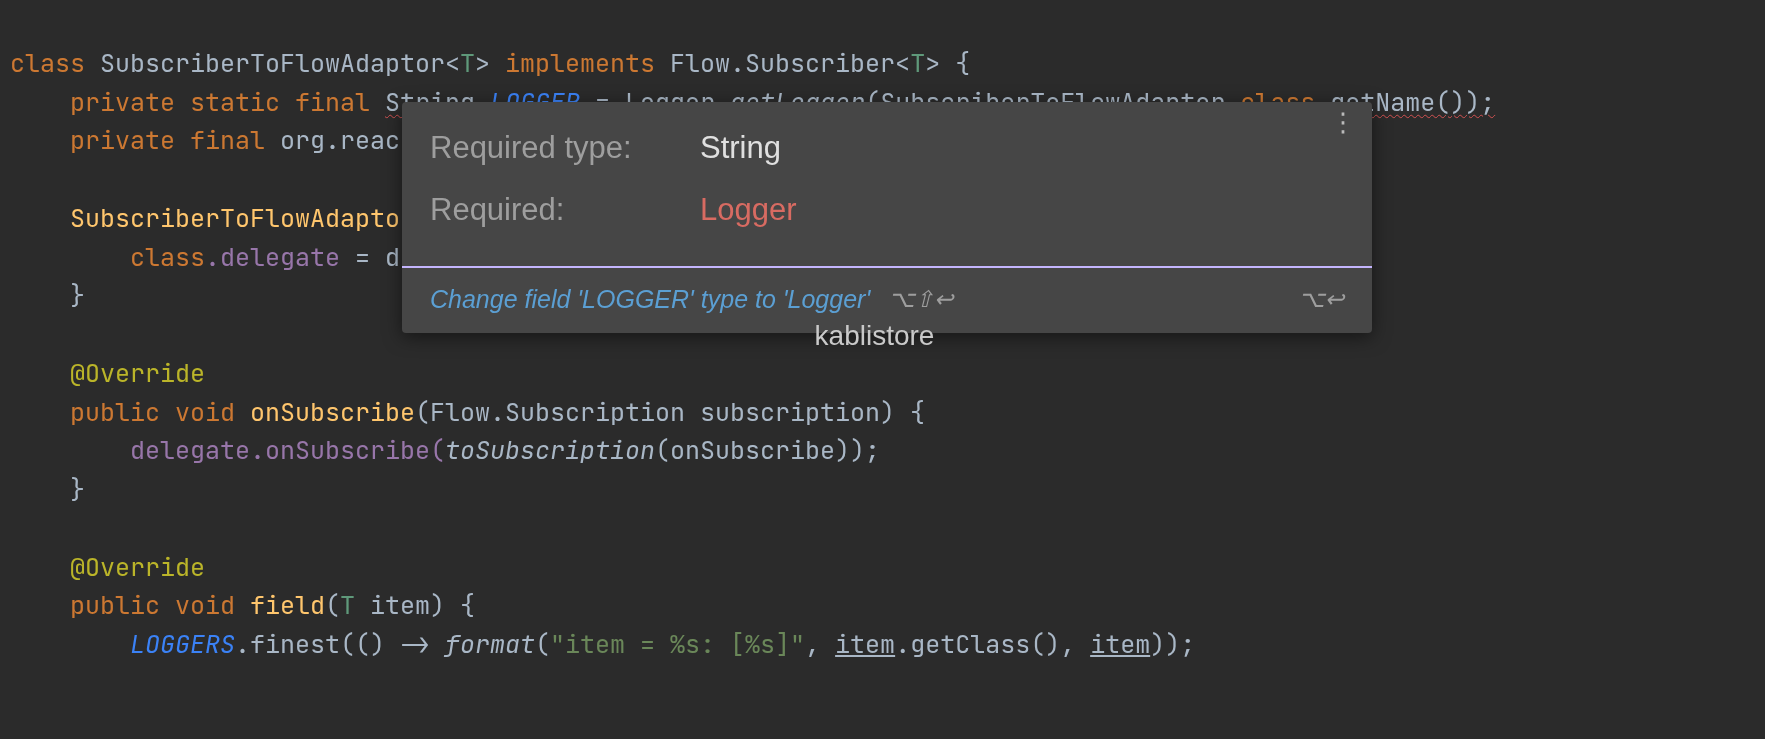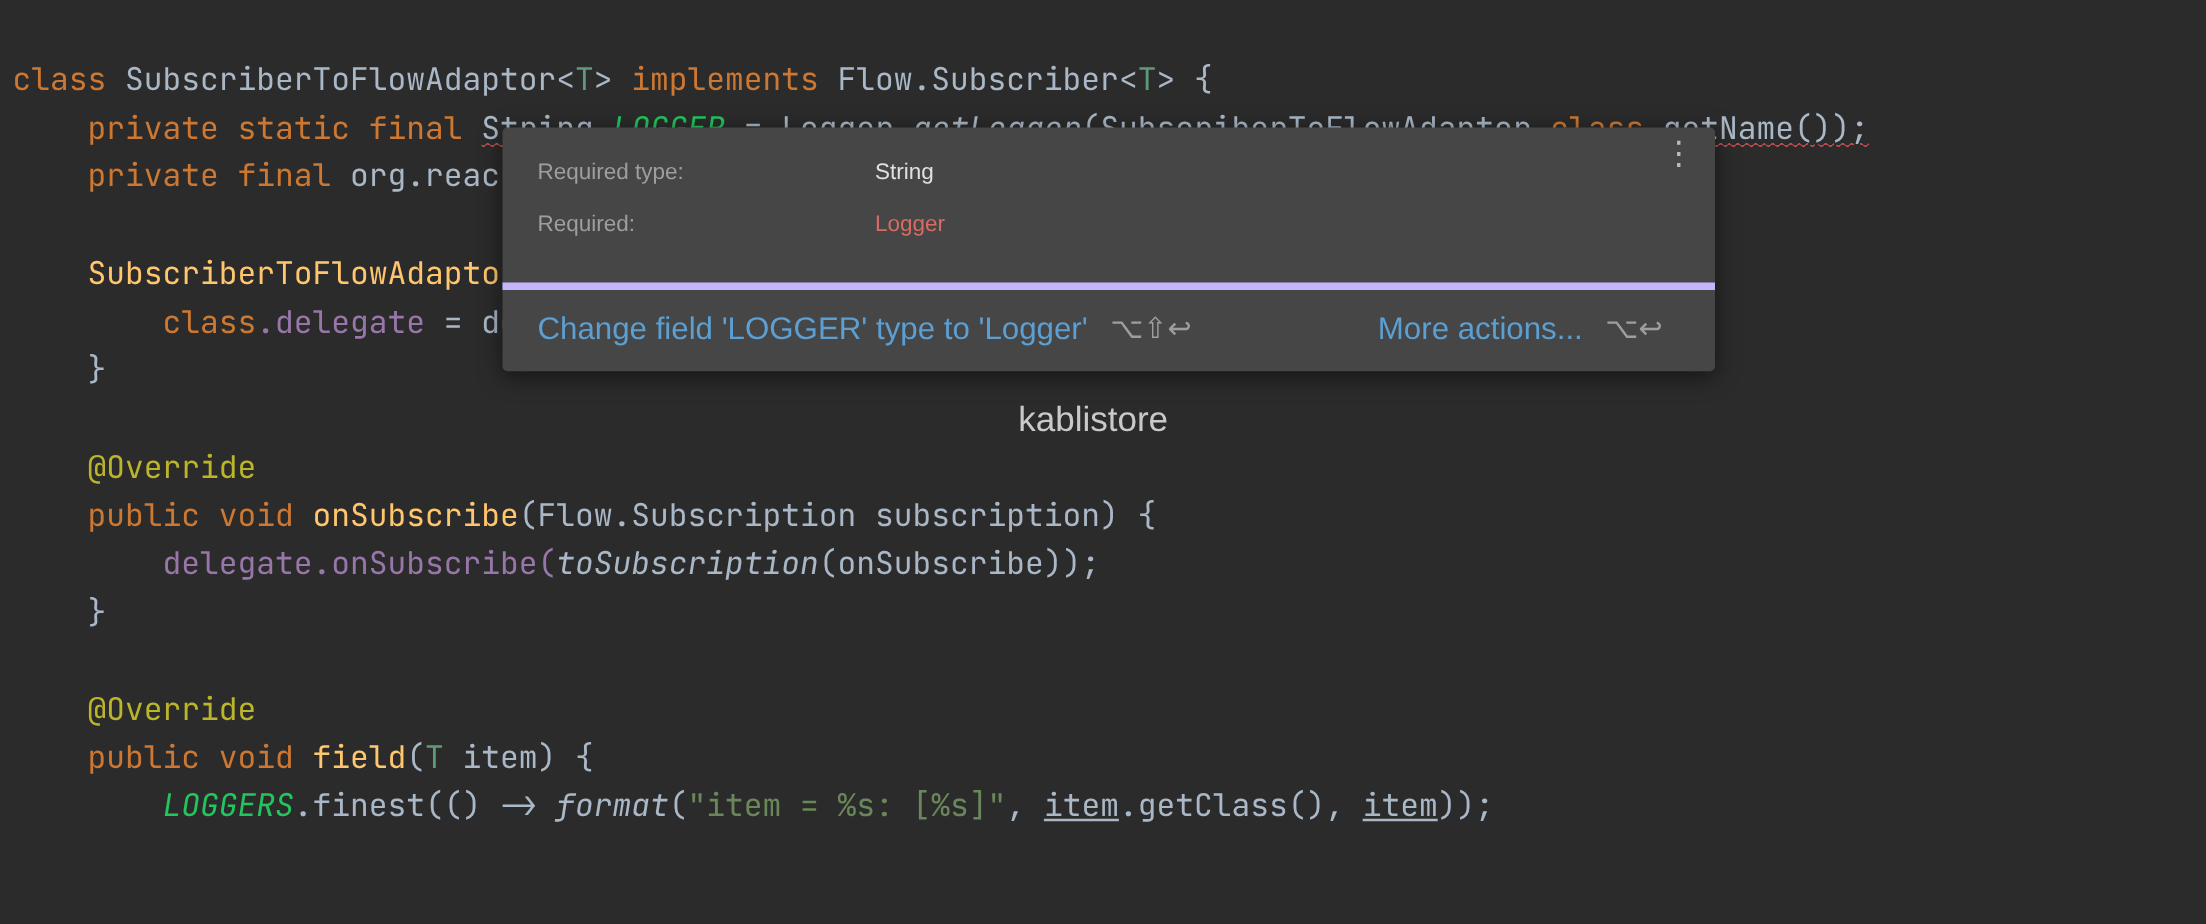--- a/index.html
+++ b/index.html
@@ -14,21 +14,21 @@
     overflow: hidden;
   }
   .editor {
      position: relative;
      padding: 5px 0 0 10px;
      white-space: pre;
   }
   .k-orange { color: #cc7832; }
   .k-teal   { color: #5f997a; }
   .k-yellow { color: #ffc66d; }
-  .k-purple { color: #22c55e; font-style: italic; }
+  .k-purple { color: #3b82f6; font-style: italic; }
   .k-purple-plain { color: #9876aa; }
   .k-olive  { color: #bbb529; }
   .k-gray   { color: #a9b7c6; }
   .k-string { color: #6a8759; }
   .k-underline { text-decoration: underline; text-decoration-color: #a9b7c6; }
   .k-italic { font-style: italic; }
   .squiggle {
      text-decoration: underline wavy #d25252;
      text-decoration-thickness: 1px;
      text-underline-offset: 3px;
@@ -39,38 +39,39 @@
      top: 102px;
      width: 970px;
      background: #464646;
      box-shadow: 0 4px 18px rgba(0,0,0,0.5);
      border-radius: 4px;
      font-family: -apple-system, "Segoe UI", Helvetica, Arial, sans-serif;
      white-space: normal;
   }
   .popup-body {
      padding: 22px 28px 18px 28px;
-     font-size: 18px;
+     font-size: 31px;
   }
   .popup-row {
      display: flex;
      margin-bottom: 14px;
   }
   .popup-label {
      width: 270px;
      color: #9e9e9e;
   }
   .popup-val-white { color: #e0e0e0; }
   .popup-val-red   { color: #d86b62; }
   .popup-actions {
-     border-top: 6px solid #c4b5fd;
-     padding: 12px 42px 14px 28px;
+     border-top: 2px solid #c4b5fd;
+     padding: 12px 28px 14px 28px;
      display: flex;
      align-items: center;
      font-size: 25px;
+     font-style: italic;
   }
   .popup-action-link { color: #5b9fd3; cursor: pointer; }
   .popup-shortcut { color: #9e9e9e; margin-left: 18px; font-size: 23px; }
   .popup-spacer { flex: 1; }
   .popup-more {
      position: absolute;
      top: 14px; right: 16px;
      color: #bababa;
      font-size: 26px;
      letter-spacing: 0px;
@@ -119,18 +120,17 @@
     </div>
     <div class="popup-row">
       <div class="popup-label">Required:</div>
       <div class="popup-val-red">Logger</div>
     </div>
   </div>
   <div class="popup-actions">
     <span class="popup-action-link">Change field 'LOGGER' type to 'Logger'</span>
     <span class="popup-shortcut">⌥⇧↩</span>
     <span class="popup-spacer"></span>
-    <span class="popup-action-link">More actions...</span>
     <span class="popup-shortcut">⌥↩</span>
   </div>
 </div>
 
 <div class="watermark">kablistore</div>
 
 </body></html>

